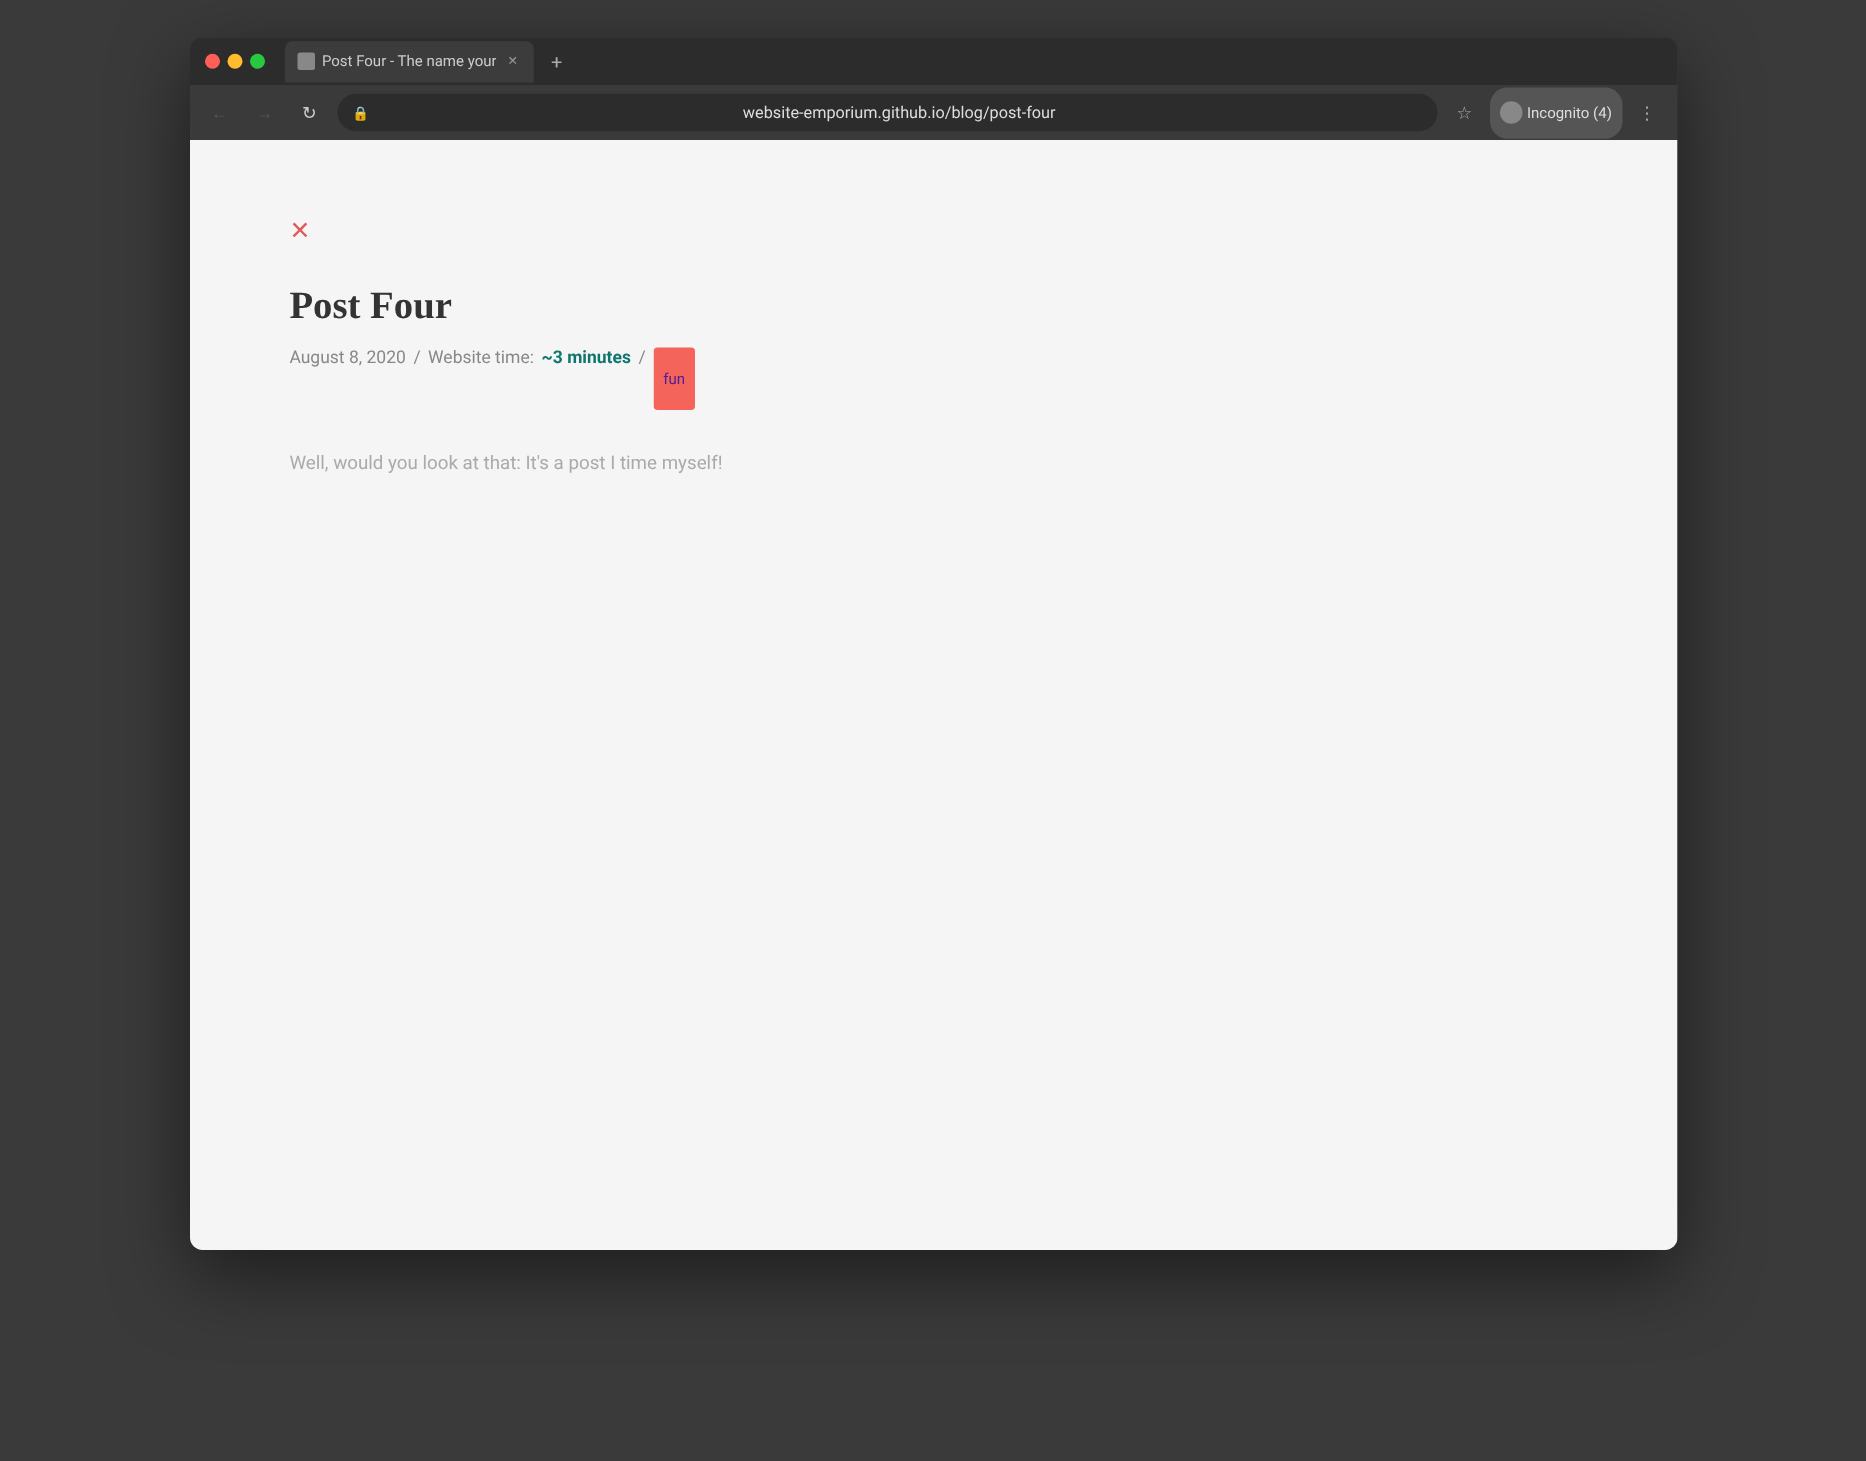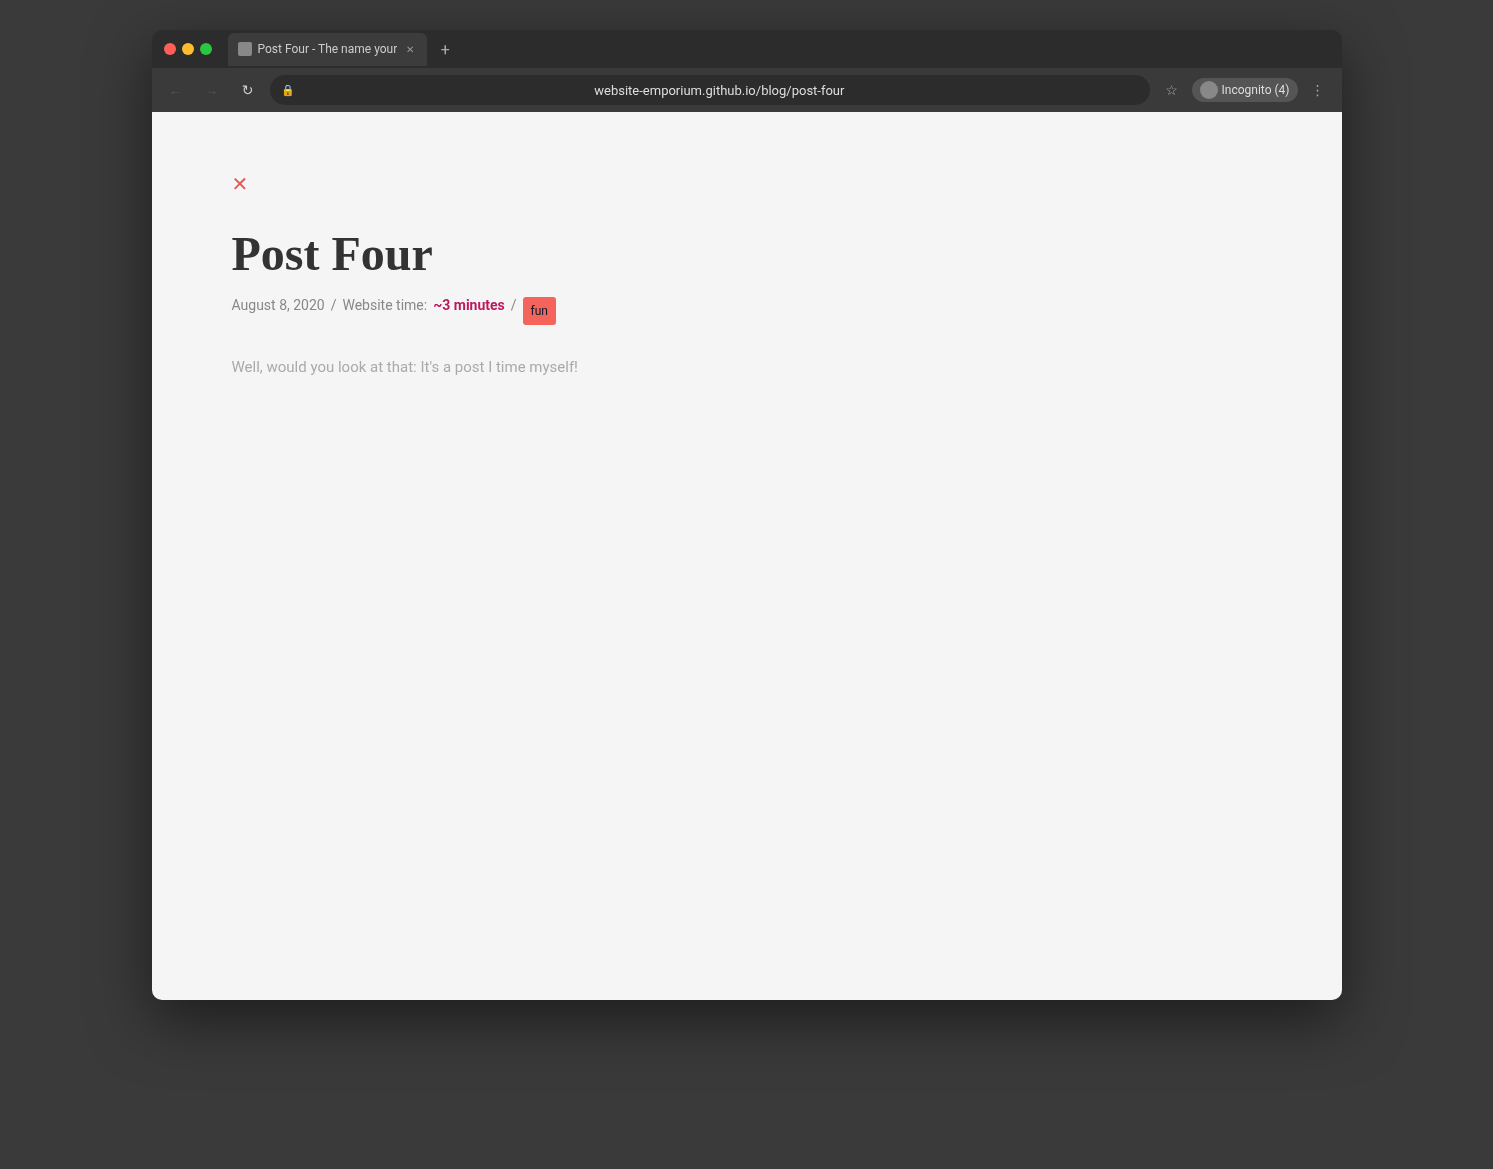--- a/index.html
+++ b/index.html
@@ -172,21 +172,21 @@
       font-size: 14px;
     }
 
     .incognito-badge {
       display: flex;
       align-items: center;
       gap: 4px;
       background: #555;
       border-radius: 14px;
       padding: 4px 8px;
-      height: 24px;
+      height: 41px;
     }
 
     .incognito-icon {
       width: 18px;
       height: 18px;
       background: #888;
       border-radius: 50%;
     }
 
     .incognito-text {
@@ -208,46 +208,46 @@
     }
 
     .close-x {
       color: #e05a5a;
       font-size: 20px;
       margin-bottom: 30px;
       display: block;
     }
 
     .post-title {
-      font-size: 48px;
+      font-size: 31px;
       font-weight: 700;
       color: #333;
       margin-bottom: 16px;
       font-family: Georgia, serif;
     }
 
     .post-meta {
       font-size: 14px;
       color: #888;
       display: flex;
       align-items: flex-start;
       gap: 6px;
       margin-bottom: 30px;
     }
 
     .reading-time-bold {
       font-weight: 700;
-      color: #be185d;
+      color: #0f766e;
     }
 
     .tag-badge {
       background: #f5645a;
-      color: #0f172a;
+      color: #4c1d95;
       font-size: 12px;
-      padding: 7px 8px;
+      padding: 18px 8px;
       border-radius: 3px;
     }
 
     .post-body {
       font-size: 15px;
       color: #aaa;
       line-height: 1.6;
       margin-bottom: 80px;
     }
 

